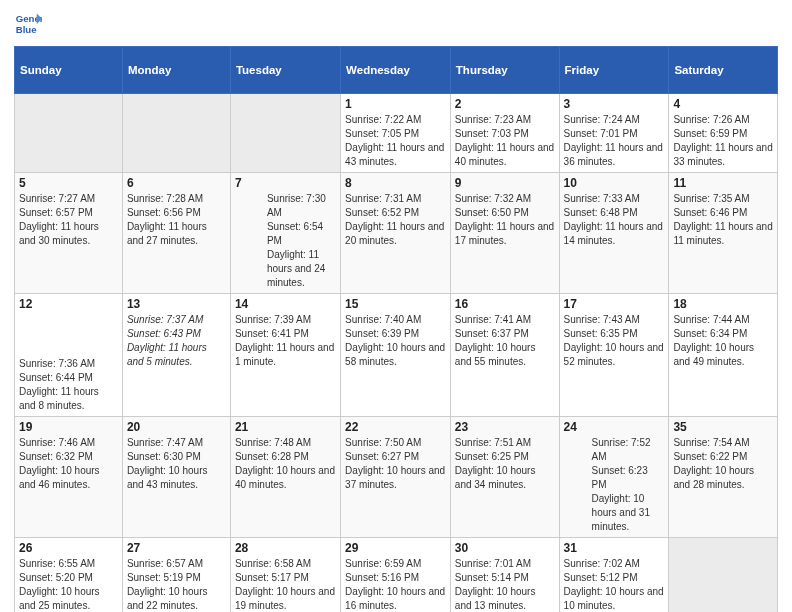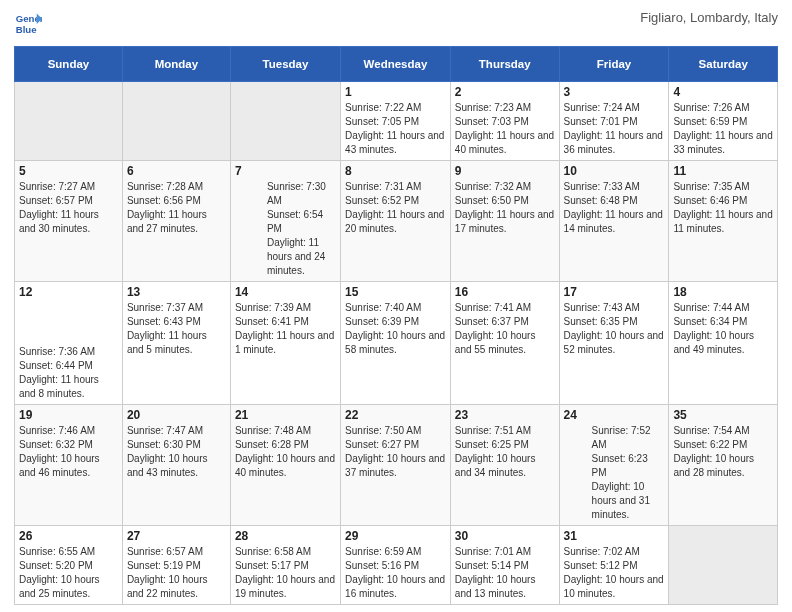--- a/index.html
+++ b/index.html
@@ -46,22 +46,22 @@
     .calendar {
       width: 100%;
       border-collapse: collapse;
       border: 1px solid #ccc;
     }
     .calendar th {
       background: #2a5db0;
       color: #fff;
       font-size: 11.5px;
       font-weight: bold;
-      text-align: center;
-      padding: 11px 5px;
+      text-align: left;
+      padding: 17px 5px;
       border: 1px solid #3a6dc0;
     }
     .calendar td {
       vertical-align: top;
       border: 1px solid #ccc;
       padding: 3px 4px;
       width: 113px;
       min-height: 70px;
       background: #fff;
     }
@@ -92,21 +92,20 @@
 <div class="page">
   <div class="header">
     <div class="logo">
       <svg class="logo-icon" viewBox="0 0 32 32">
         <text x="2" y="14" font-size="11" font-weight="bold" fill="#2a5db0" font-family="Arial">General</text>
         <text x="2" y="26" font-size="11" font-weight="bold" fill="#2a5db0" font-family="Arial">Blue</text>
         <polygon points="26,4 32,10 26,16" fill="#4a90d9"></polygon>
       </svg>
     </div>
     <div class="title-block">
-      <div class="subtitle">Figliaro, Lombardy, Italy</div>
     </div>
   </div>
 
   <table class="calendar">
     <thead>
       <tr>
       <th>Sunday</th>
           <th>Monday</th>
           <th>Tuesday</th>
           <th>Wednesday</th>
@@ -191,21 +190,21 @@
         </tr>
         <tr class="row-odd">
           <td>
             <div class="day-num">12</div>
             <div class="day-info" style="white-space: pre-line; margin-top: 46px;">Sunrise: 7:36 AM
 Sunset: 6:44 PM
 Daylight: 11 hours and 8 minutes.</div>
           </td>
           <td>
             <div class="day-num">13</div>
-            <div class="day-info" style="white-space: pre-line;">Sunrise: 7:37 AM
+            <div class="day-info" style="white-space: pre-line; font-style: italic;">Sunrise: 7:37 AM
 Sunset: 6:43 PM
 Daylight: 11 hours and 5 minutes.</div>
           </td>
           <td>
             <div class="day-num">14</div>
             <div class="day-info" style="white-space: pre-line;">Sunrise: 7:39 AM
 Sunset: 6:41 PM
 Daylight: 11 hours and 1 minute.</div>
           </td>
           <td>

